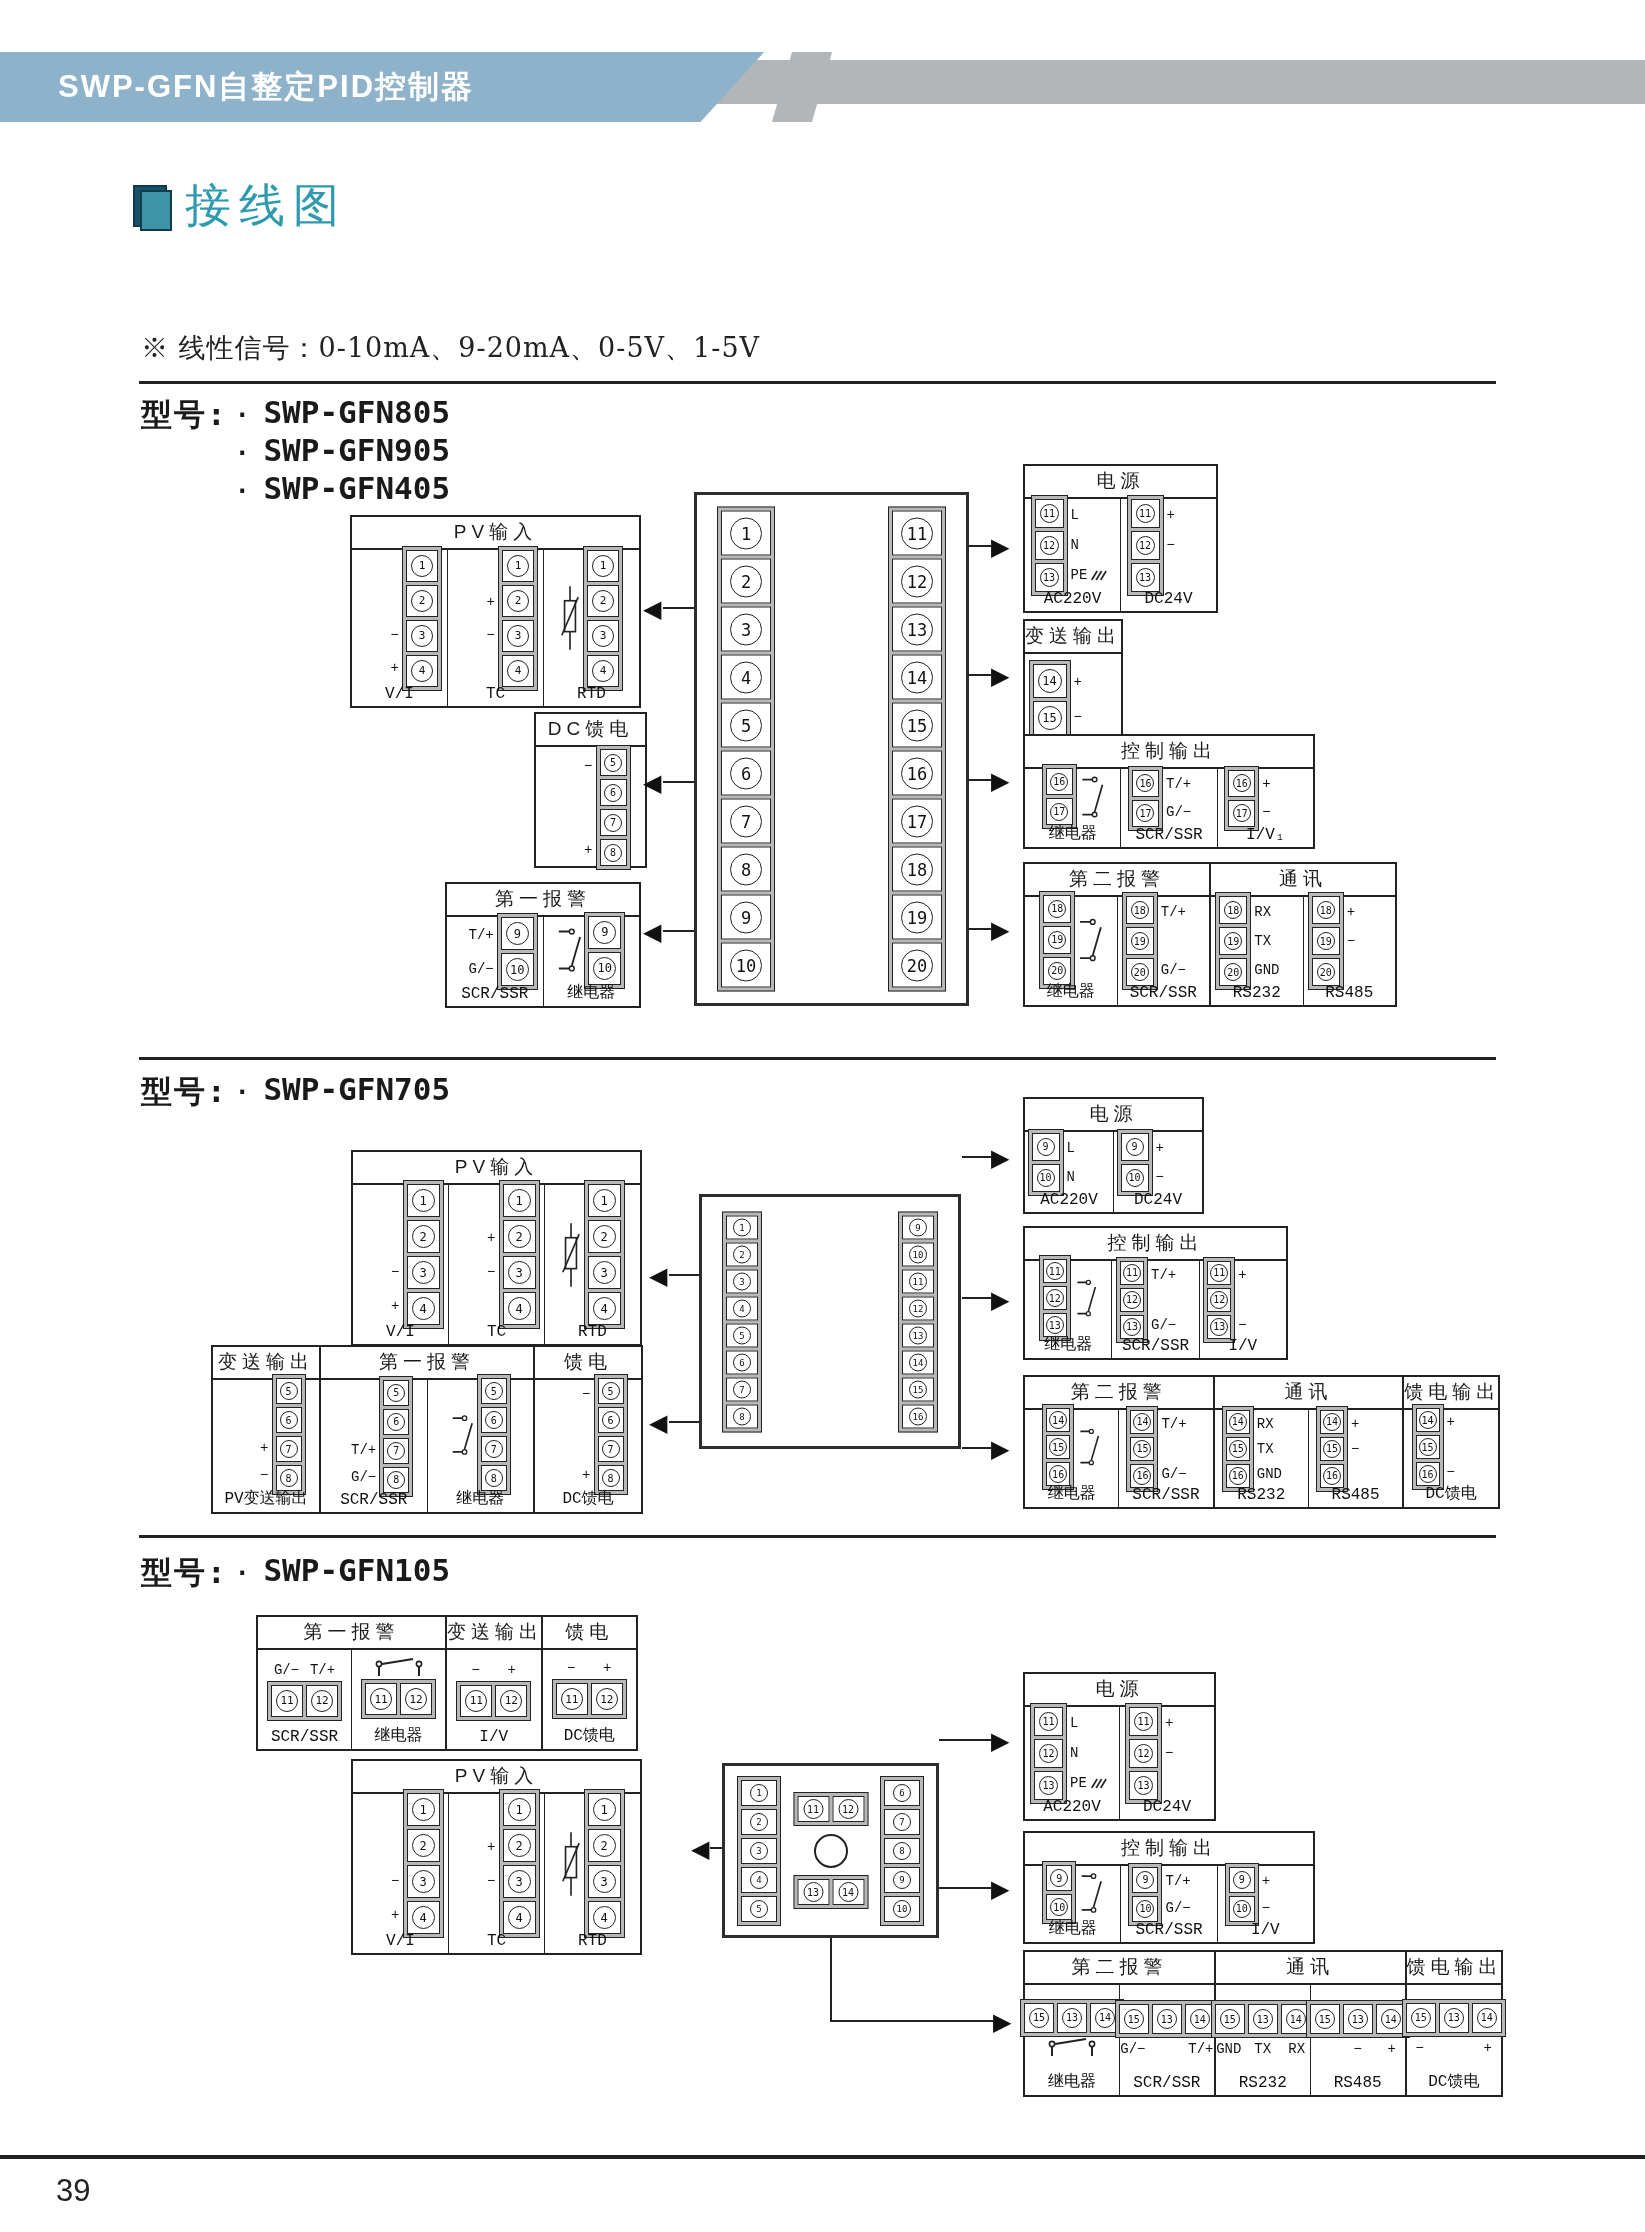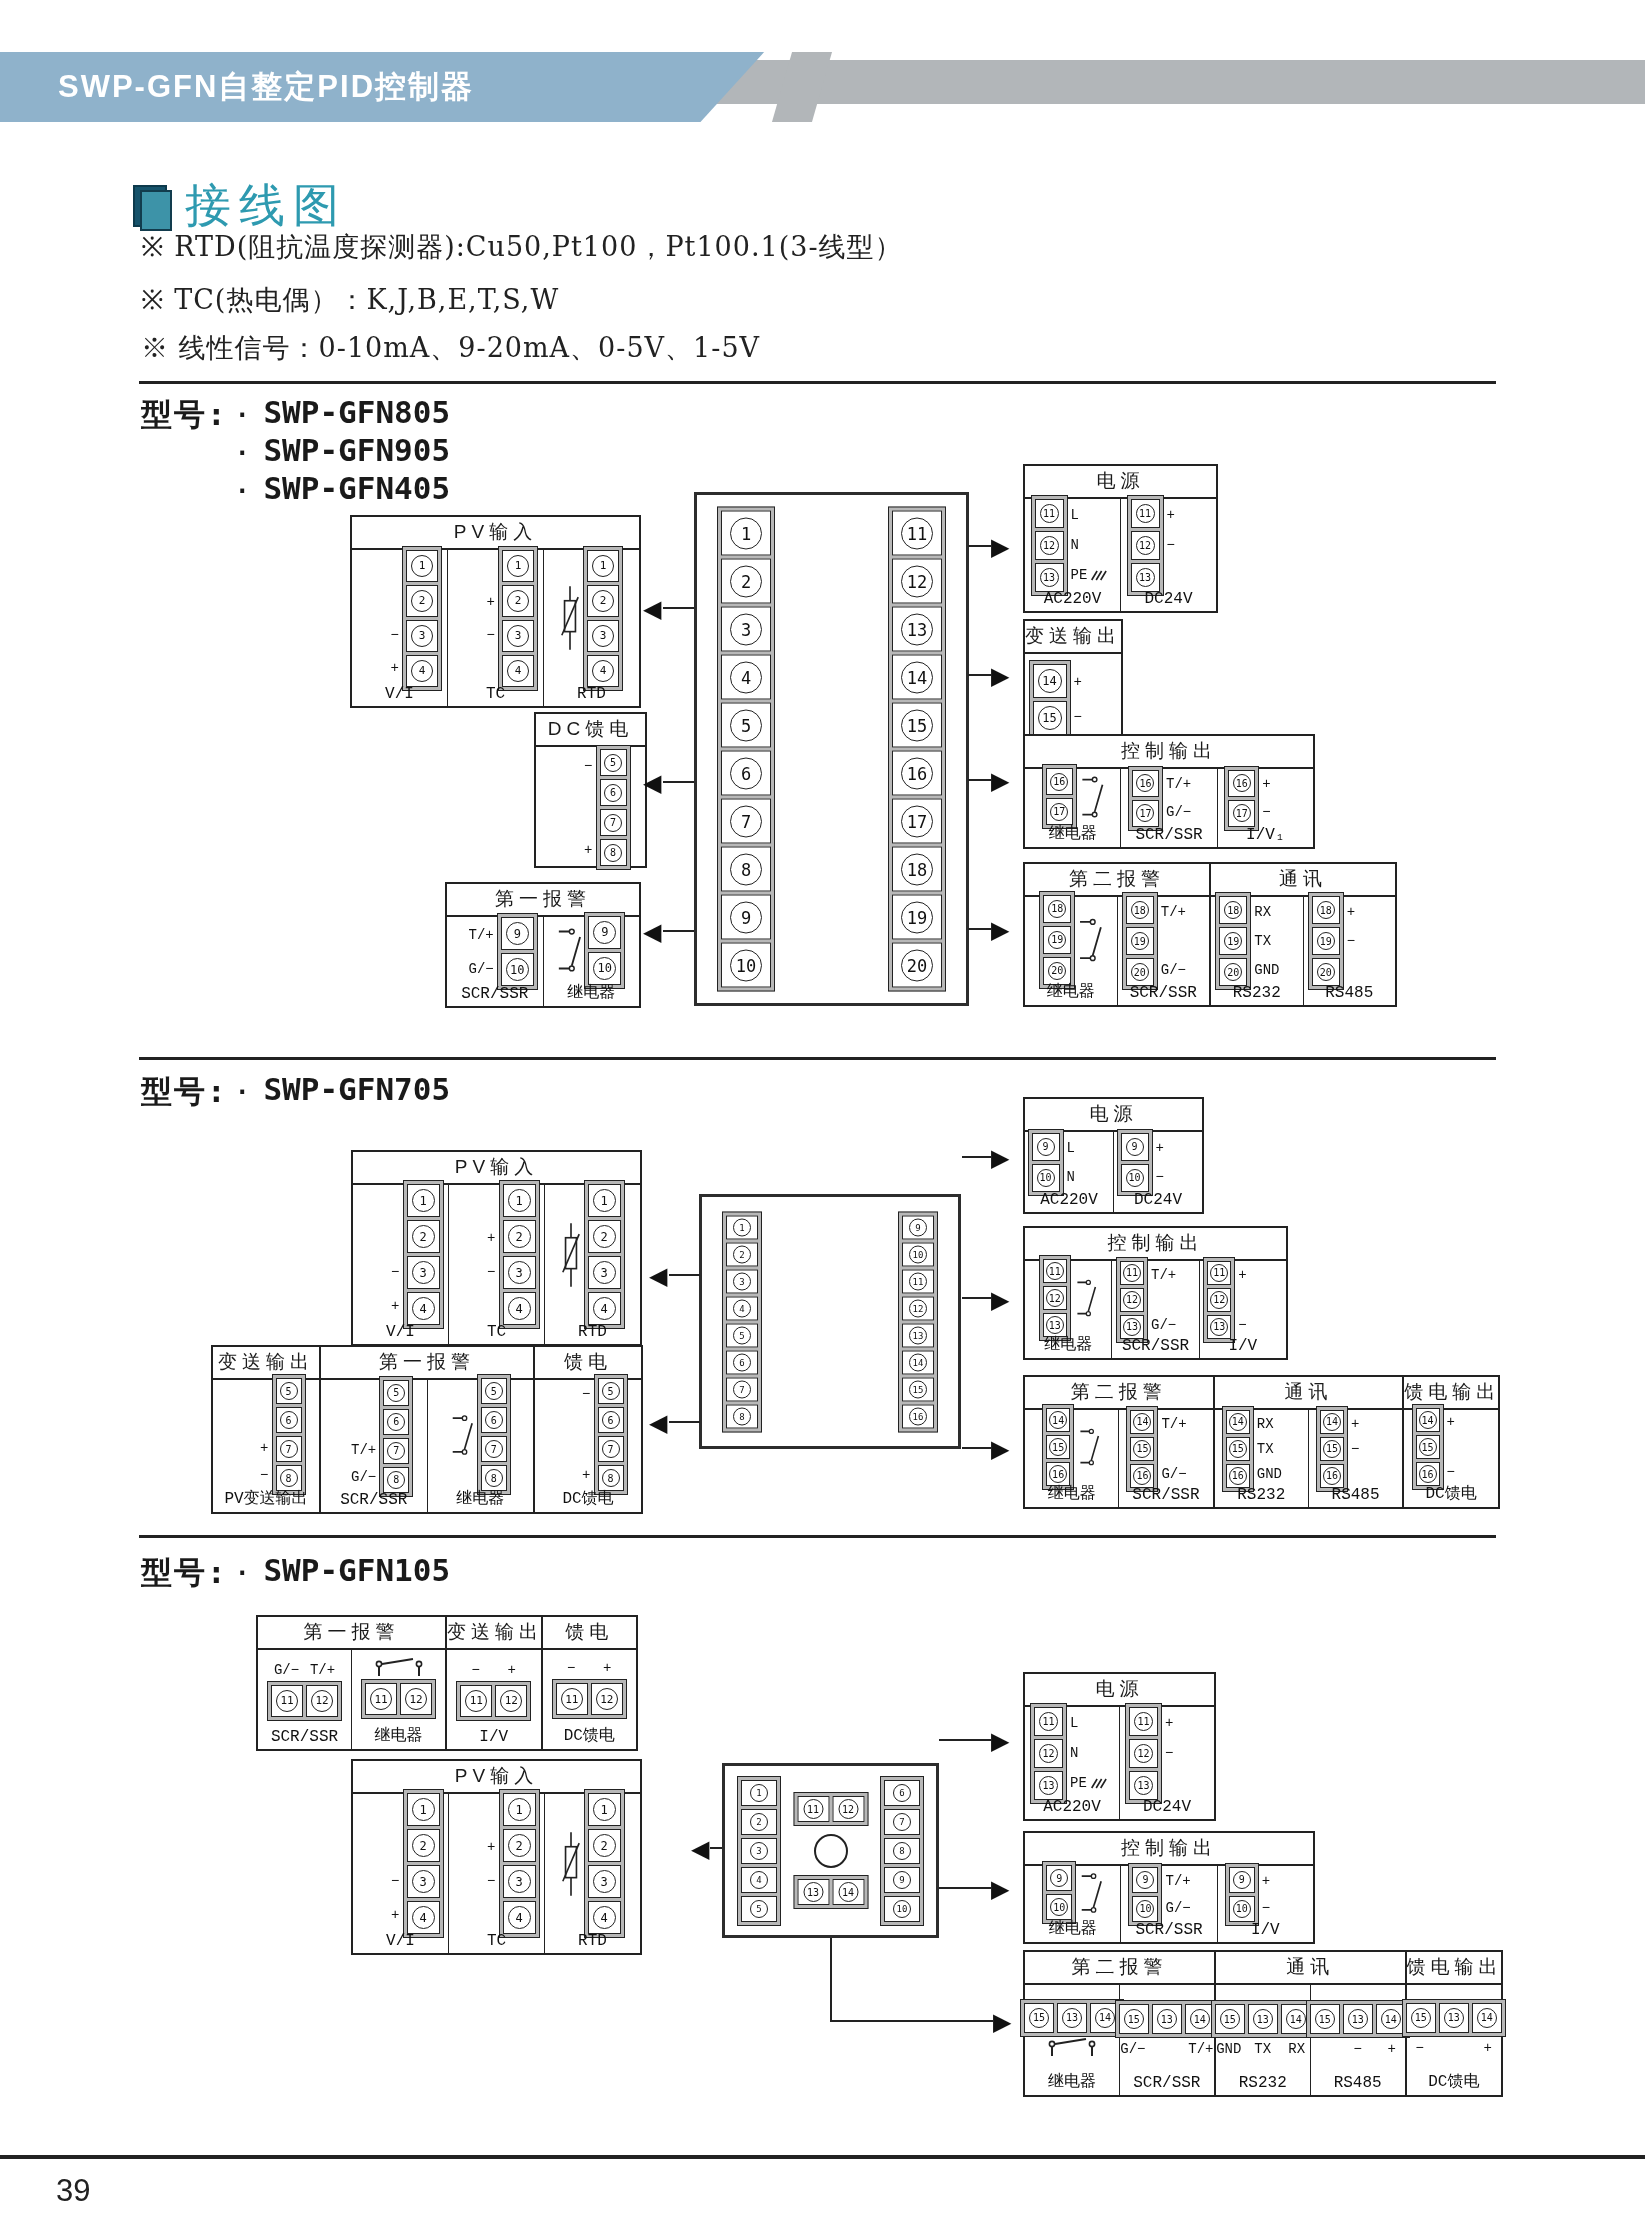--- a/index.html
+++ b/index.html
@@ -77,22 +77,20 @@
     <div class="hdr-blue">
       <span>SWP-GFN自整定PID控制器</span>
     </div>
   </div>
 
   <div class="doc-icon">
     <div class="back"></div>
     <div class="front"></div>
   </div>
   <div class="intro-title">接线图</div>
-  <div class="note" style="top:227px">※ RTD(阻抗温度探测器):Cu50,Pt100，Pt100.1(3-线型）</div>
-  <div class="note" style="top:280px">※ TC(热电偶）：K,J,B,E,T,S,W</div>
   <div class="note" style="top:330px">※ 线性信号：0-10mA、9-20mA、0-5V、1-5V</div>
 
   <div id="diagram-root">
       <div class="divider" style="top: 381px;"></div>
       <div class="model-label" style="left: 141px; top: 394px;">型号:</div>
       <div class="model-row" style="left: 235px; top: 394px;"><span class="bullet">·</span><span>SWP-GFN805</span></div>
       <div class="model-row" style="left: 235px; top: 432px;"><span class="bullet">·</span><span>SWP-GFN905</span></div>
       <div class="model-row" style="left: 235px; top: 470px;"><span class="bullet">·</span><span>SWP-GFN405</span></div>
       <div class="panel" style="left: 350px; top: 515px; width: 291px; height: 193px;">
         <div class="pgroups">

